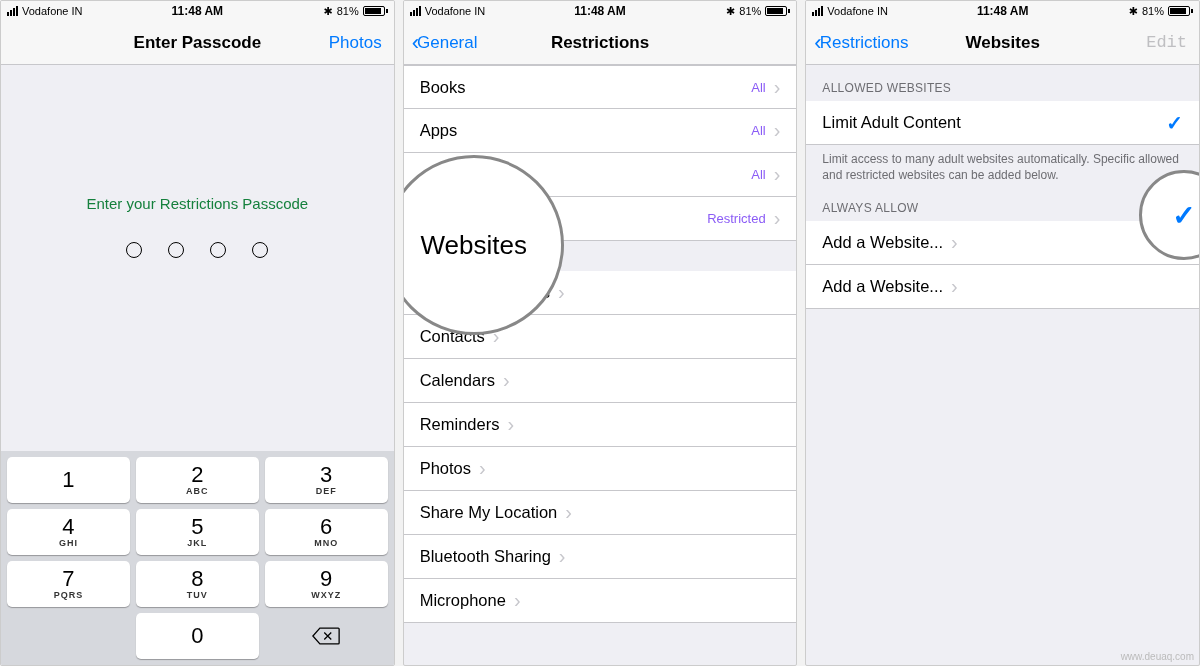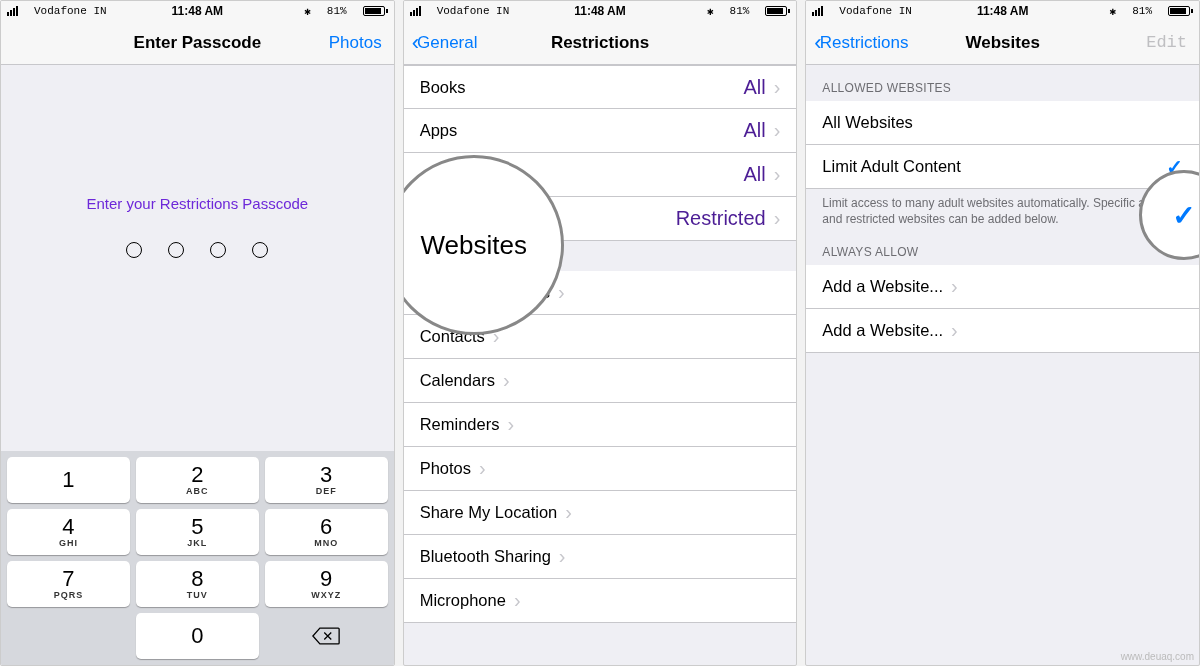--- a/index.html
+++ b/index.html
@@ -26,21 +26,21 @@
     height: 20px;
     background: #f7f7f7;
     display: flex;
     align-items: center;
     justify-content: space-between;
     font-size: 11px;
     font-weight: 500;
     padding: 0 6px;
     color: #000;
   }
-  .status-left, .status-right { display: flex; align-items: center; gap: 16px; font-family: Liberation Mono, monospace; }
+  .status-left, .status-right { display: flex; align-items: center; gap: 4px; }
   .status-center { position: absolute; left: 50%; transform: translateX(-50%); font-weight: 600; font-size: 12px;}
   .signal-bars { display: inline-flex; align-items: flex-end; gap: 1px; }
   .signal-bars span { width: 2px; background: #000; display: inline-block; }
   .signal-bars span:nth-child(1){height:4px}
   .signal-bars span:nth-child(2){height:6px}
   .signal-bars span:nth-child(3){height:8px}
   .signal-bars span:nth-child(4){height:10px}
   .battery { display: inline-flex; align-items: center; }
   .battery-body { width: 22px; height: 10px; border: 1px solid #000; border-radius: 2px; position: relative; }
   .battery-fill { position: absolute; left: 1px; top: 1px; bottom: 1px; width: 80%; background: #000; }
@@ -59,21 +59,21 @@
   .nav-title { font-weight: 600; color: #000; }
   .nav-left { position: absolute; left: 8px; color: #007aff; display: flex; align-items: center; font-size: 17px; }
   .nav-right { position: absolute; right: 12px; color: #007aff; font-size: 17px; }
   .nav-right.disabled { color: #bfbfc2; font-family: Liberation Mono, monospace; }
   .back-chevron { font-size: 22px; font-weight: 400; margin-right: -2px; line-height: 1;}
 
   .content { flex: 1; overflow: hidden; position: relative; }
 
   
   .passcode-area { text-align: center; padding-top: 130px; background: #efeff4; height: 100%; }
-  .passcode-prompt { font-size: 15px; font-weight: 500; color: #6d28d9; margin-bottom: 30px; }
+  .passcode-prompt { font-size: 15px; font-weight: 500; color: #15803d; margin-bottom: 30px; }
   .dots { display: flex; justify-content: center; gap: 26px; }
   .dot { width: 16px; height: 16px; border: 1.5px solid #000; border-radius: 50%; }
 
   .keypad { position: absolute; bottom: 0; left: 0; right: 0; background: #d6d8dd; padding: 6px; }
   .kp-row { display: flex; gap: 6px; margin-bottom: 6px; }
   .kp-row:last-child { margin-bottom: 0; }
   .key {
     flex: 1; background: #fff; border-radius: 5px; height: 46px;
     display: flex; flex-direction: column; align-items: center; justify-content: center;
     box-shadow: 0 1px 1px rgba(0,0,0,0.3);
@@ -86,21 +86,21 @@
 
   
   .section-header { font-size: 12px; color: #6d6d72; padding: 16px 16px 6px; text-transform: uppercase; letter-spacing: 0.3px; }
   .section-footer { font-size: 12px; color: #6d6d72; padding: 6px 16px 2px; line-height: 1.35; }
   .row {
     background: #fff; min-height: 44px; display: flex; align-items: center;
     padding: 0 16px; border-bottom: 0.5px solid #c7c7cb; font-size: 16.5px; color: #000;
     position: relative;
   }
   .row:first-of-type { border-top: 0.5px solid #c7c7cb; }
-  .row .value { margin-left: auto; color: #4c1d95; font-size: 20px; }
+  .row .value { margin-left: auto; color: #8b5cf6; font-size: 13px; }
   .row .chevron { color: #c7c7cc; font-size: 20px; margin-left: 8px; font-weight: 300;}
 
   .group-gap { height: 30px; }
 
   
   .circle-overlay {
     position: absolute; border: 3px solid #888; border-radius: 50%;
     background: #fff; pointer-events: none; display:flex; align-items:center; justify-content:center;
   }
   .watermark { position: fixed; right: 6px; bottom: 4px; font-size: 10px; color: #bbb; }
@@ -322,23 +322,20 @@
     <span class="nav-left">
       <span class="back-chevron">‹</span>
       <span>Restrictions</span>
     </span>
     <span class="nav-title">Websites</span>
     <span class="nav-right disabled">Edit</span>
   </div>
   <div class="content">
     <div class="section-header">ALLOWED WEBSITES</div>
     <div class="row">
-        <span>All Websites</span>
-      </div>
-    <div class="row">
       <span>Limit Adult Content</span>
       <span class="value" style="color:#007aff; font-size:20px; font-weight:600;">✓</span>
     </div>
     <div class="section-footer">Limit access to many adult websites automatically. Specific allowed and restricted websites can be added below.</div>
 
     <div class="section-header">ALWAYS ALLOW</div>
     <div class="row">
         <span>Add a Website...</span>
         <span class="chevron">›</span>
       </div>

